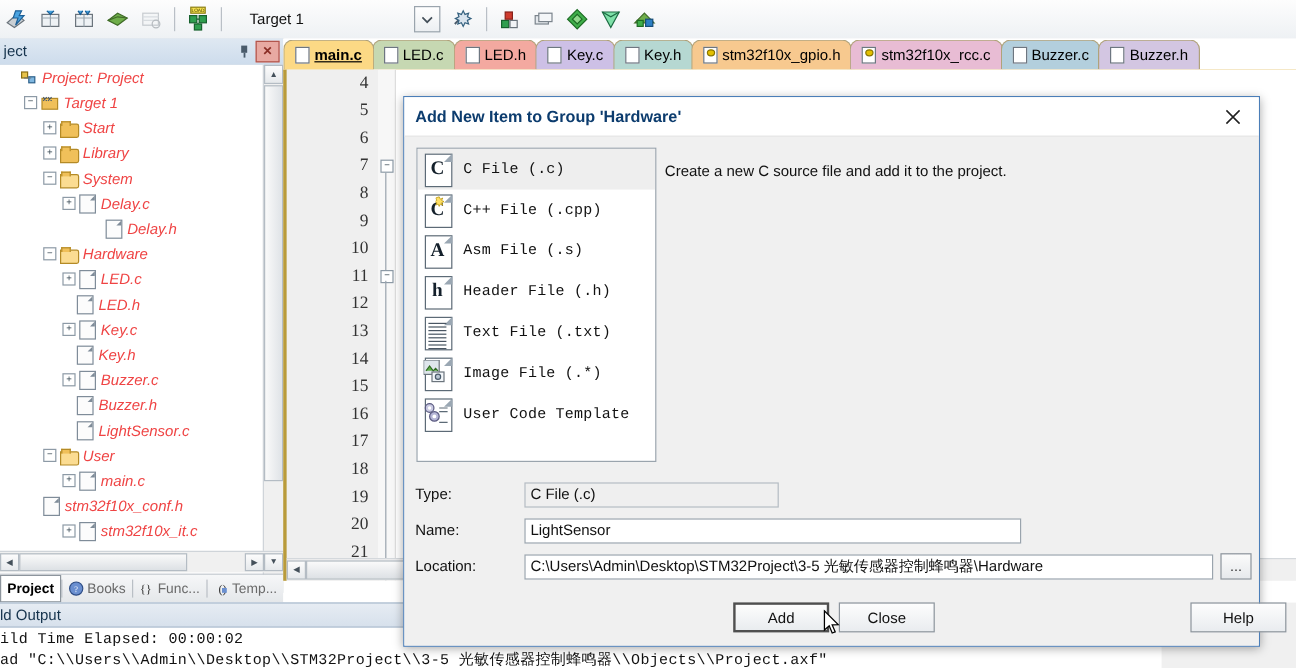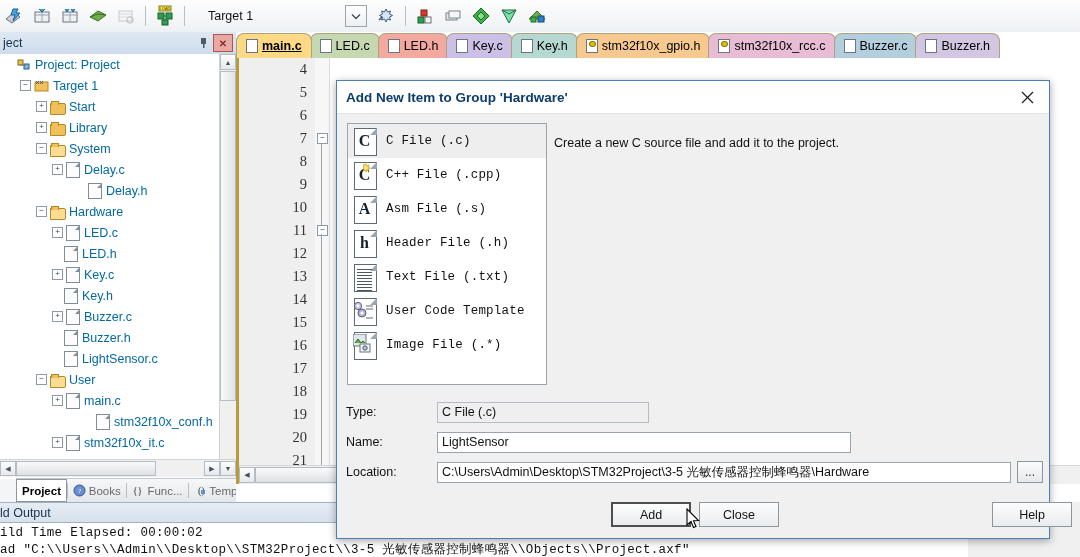--- a/index.html
+++ b/index.html
@@ -52,21 +52,21 @@
     position:absolute;left:0;top:22px;width:220px;height:425px;
     background:#fff;overflow:hidden;font-size:12.5px;
   }
   .trow{height:21px;display:flex;align-items:center;white-space:nowrap;}
   .exp{
     width:9px;height:9px;border:1px solid #8d9aa6;background:#fff;
     font-size:8px;line-height:7px;text-align:center;color:#33444f;
     margin-right:3px;flex:none;font-family:"Liberation Sans",sans-serif;
   }
   .exp-sp{width:12px;flex:none;}
-  .tlabel{margin-left:4px;color:#0369a1;}
+  .tlabel{margin-left:4px;color:#ef4444;font-style:italic;}
   .folder{
     width:15px;height:12px;flex:none;position:relative;
   }
   .folder i{
     position:absolute;left:0;top:2px;width:14px;height:10px;
     background:#f0c05a;border:1px solid #b48a26;border-radius:0 2px 2px 0;
     display:block;
   }
   .folder i:before{
     content:"";position:absolute;left:0;top:-3px;width:6px;height:3px;
@@ -97,21 +97,21 @@
   }
   .hscroll{
     position:absolute;left:0;bottom:25px;width:236px;height:17px;
     background:#f0f0f0;border-top:1px solid #cfd4d9;display:flex;align-items:center;
   }
   .hs-left{width:16px;height:15px;}
   .hs-thumb{width:140px;height:15px;background:linear-gradient(#fafafa,#dde1e5);border:1px solid #b4bcc4;box-sizing:border-box;}
   .hs-right{width:16px;height:15px;margin-left:auto;}
   .hs-down{width:16px;height:15px;}
   .proj-tabs{
-    position:absolute;left:16px;bottom:0;width:236px;height:23px;
+    position:absolute;left:0;bottom:0;width:236px;height:23px;
     background:linear-gradient(#f6f7f8,#e4e7ea);border-top:1px solid #c3c9cf;
     display:flex;align-items:center;font-size:11.5px;justify-content:space-between;
   }
   .ptab{
     height:21px;display:flex;align-items:center;padding:0 5px;gap:3px;color:#6a6a6a;
   }
   .ptab.active{
     background:#fff;border:1px solid #8d959d;color:#000;font-weight:bold;
   }
   .ptab-sep{width:1px;height:15px;background:#b9bfc5;}
@@ -464,21 +464,21 @@
           <div class="folder open">
             <i></i>
           </div>
           <span class="tlabel">User</span>
         </div>
         <div class="trow" style="padding-left: 52px;">
           <div class="exp">+</div>
           <div class="fileic"></div>
           <span class="tlabel">main.c</span>
         </div>
-        <div class="trow" style="padding-left: 84px;">
+        <div class="trow" style="padding-left: 24px;">
           <div class="exp-sp"></div>
           <div class="fileic"></div>
           <span class="tlabel">stm32f10x_conf.h</span>
         </div>
         <div class="trow" style="padding-left: 52px;">
           <div class="exp">+</div>
           <div class="fileic"></div>
           <span class="tlabel">stm32f10x_it.c</span>
         </div>
       </div>
@@ -666,41 +666,41 @@
                 <span></span>
                 <span></span>
               </div>
             </div>
             <span class="tl-label">Text File (.txt)</span>
           </div>
           <div class="tl-item">
             <div class="tl-ic">
               <div class="doc-sh"></div>
               <svg style="position:absolute;left:0;top:2px" width="22" height="22" viewBox="0 0 22 22">
+                <rect x="0" y="0" width="13" height="12" fill="#dfe6ec" stroke="#6b747c"></rect>
+                <path d="M2 9 l3 -4 3 4 2 -2 2 2" fill="#5fae4a" stroke="#2f6b23"></path>
+                <rect x="7" y="10" width="10" height="8" fill="#f2f6f9" stroke="#6b747c"></rect>
+                <circle cx="12" cy="14" r="2.2" fill="#b9c6d2" stroke="#4a5b6b"></circle>
+              </svg>
+            </div>
+            <span class="tl-label">Image File (.*)</span>
+          </div>
+          <div class="tl-item">
+            <div class="tl-ic">
+              <div class="doc-sh"></div>
+              <svg style="position:absolute;left:0;top:2px" width="22" height="22" viewBox="0 0 22 22">
                 <circle cx="5" cy="6" r="3.6" fill="#c9c9e2" stroke="#5a5a80"></circle>
                 <circle cx="5" cy="6" r="1.4" fill="#fff"></circle>
                 <circle cx="9" cy="13" r="4" fill="#b5b5d6" stroke="#5a5a80"></circle>
                 <circle cx="9" cy="13" r="1.6" fill="#fff"></circle>
                 <path d="M13 6 h7 M13 9 h7 M13 18 h7" stroke="#5c6a76"></path>
               </svg>
             </div>
             <span class="tl-label">User Code Template</span>
           </div>
-          <div class="tl-item">
-            <div class="tl-ic">
-              <div class="doc-sh"></div>
-              <svg style="position:absolute;left:0;top:2px" width="22" height="22" viewBox="0 0 22 22">
-                <rect x="0" y="0" width="13" height="12" fill="#dfe6ec" stroke="#6b747c"></rect>
-                <path d="M2 9 l3 -4 3 4 2 -2 2 2" fill="#5fae4a" stroke="#2f6b23"></path>
-                <rect x="7" y="10" width="10" height="8" fill="#f2f6f9" stroke="#6b747c"></rect>
-                <circle cx="12" cy="14" r="2.2" fill="#b9c6d2" stroke="#4a5b6b"></circle>
-              </svg>
-            </div>
-            <span class="tl-label">Image File (.*)</span>
-          </div>
         </div>
 
       <div class="desc">Create a new C source file and add it to the project.</div>
 
       <div class="frow" style="top:285px;">
         <label>Type:</label>
         <div class="fld readonly" style="width:212px;">C File (.c)</div>
       </div>
 
       <div class="frow" style="top:315px;">

